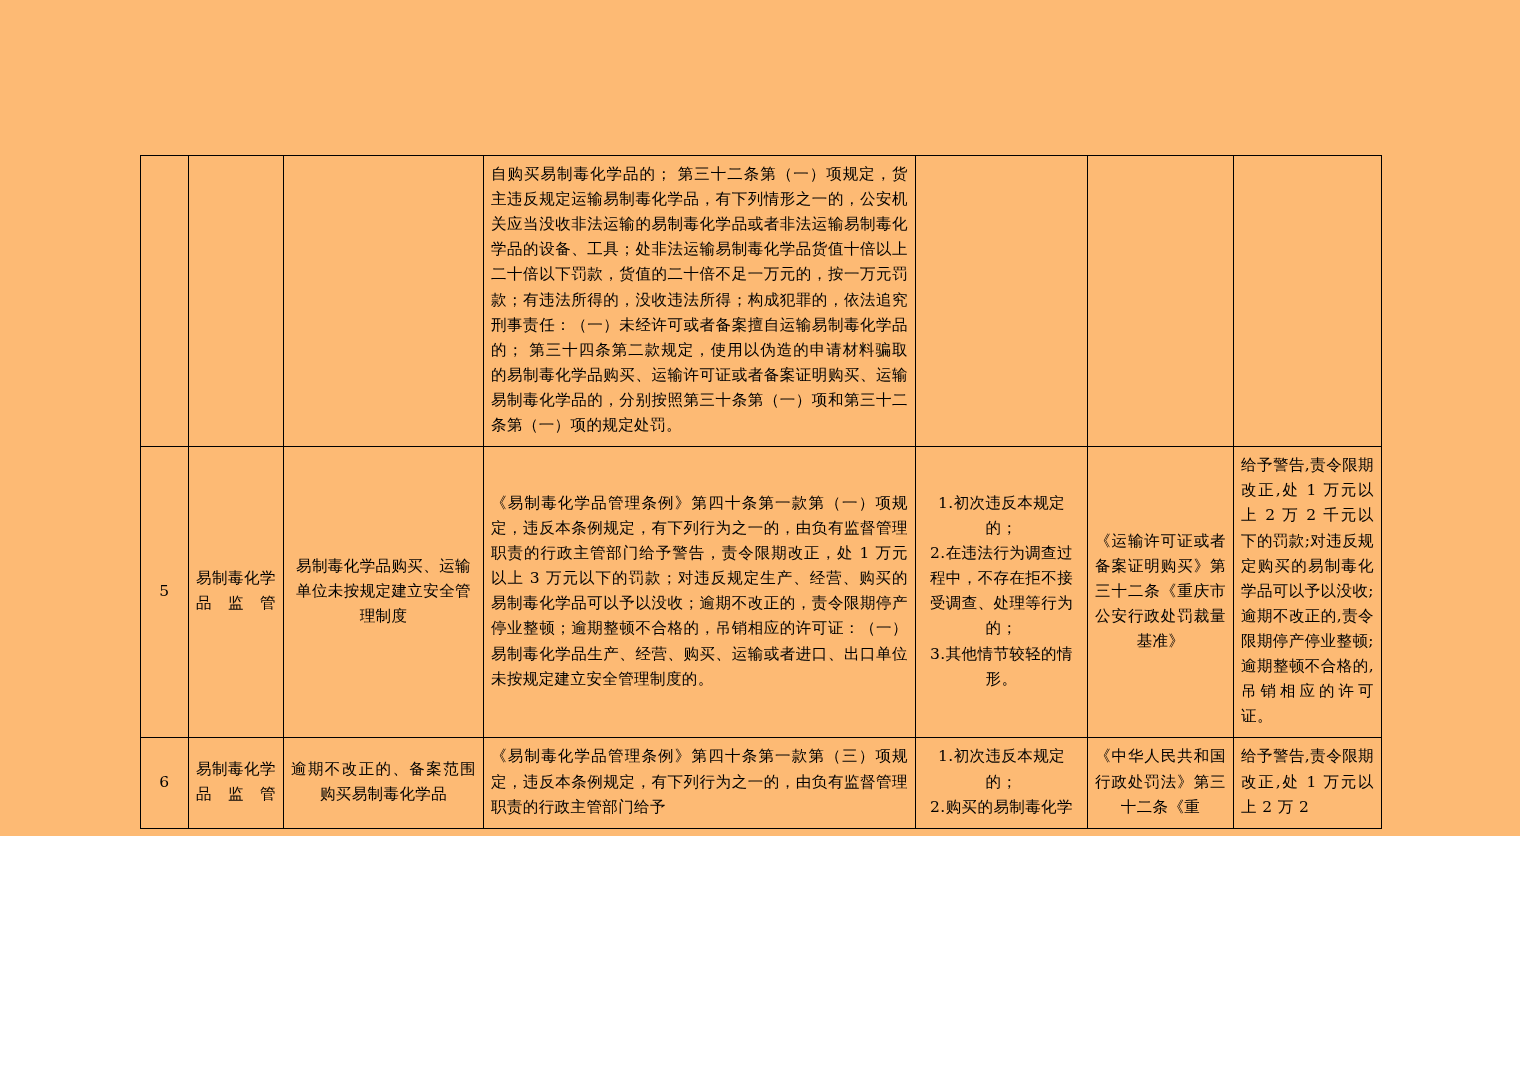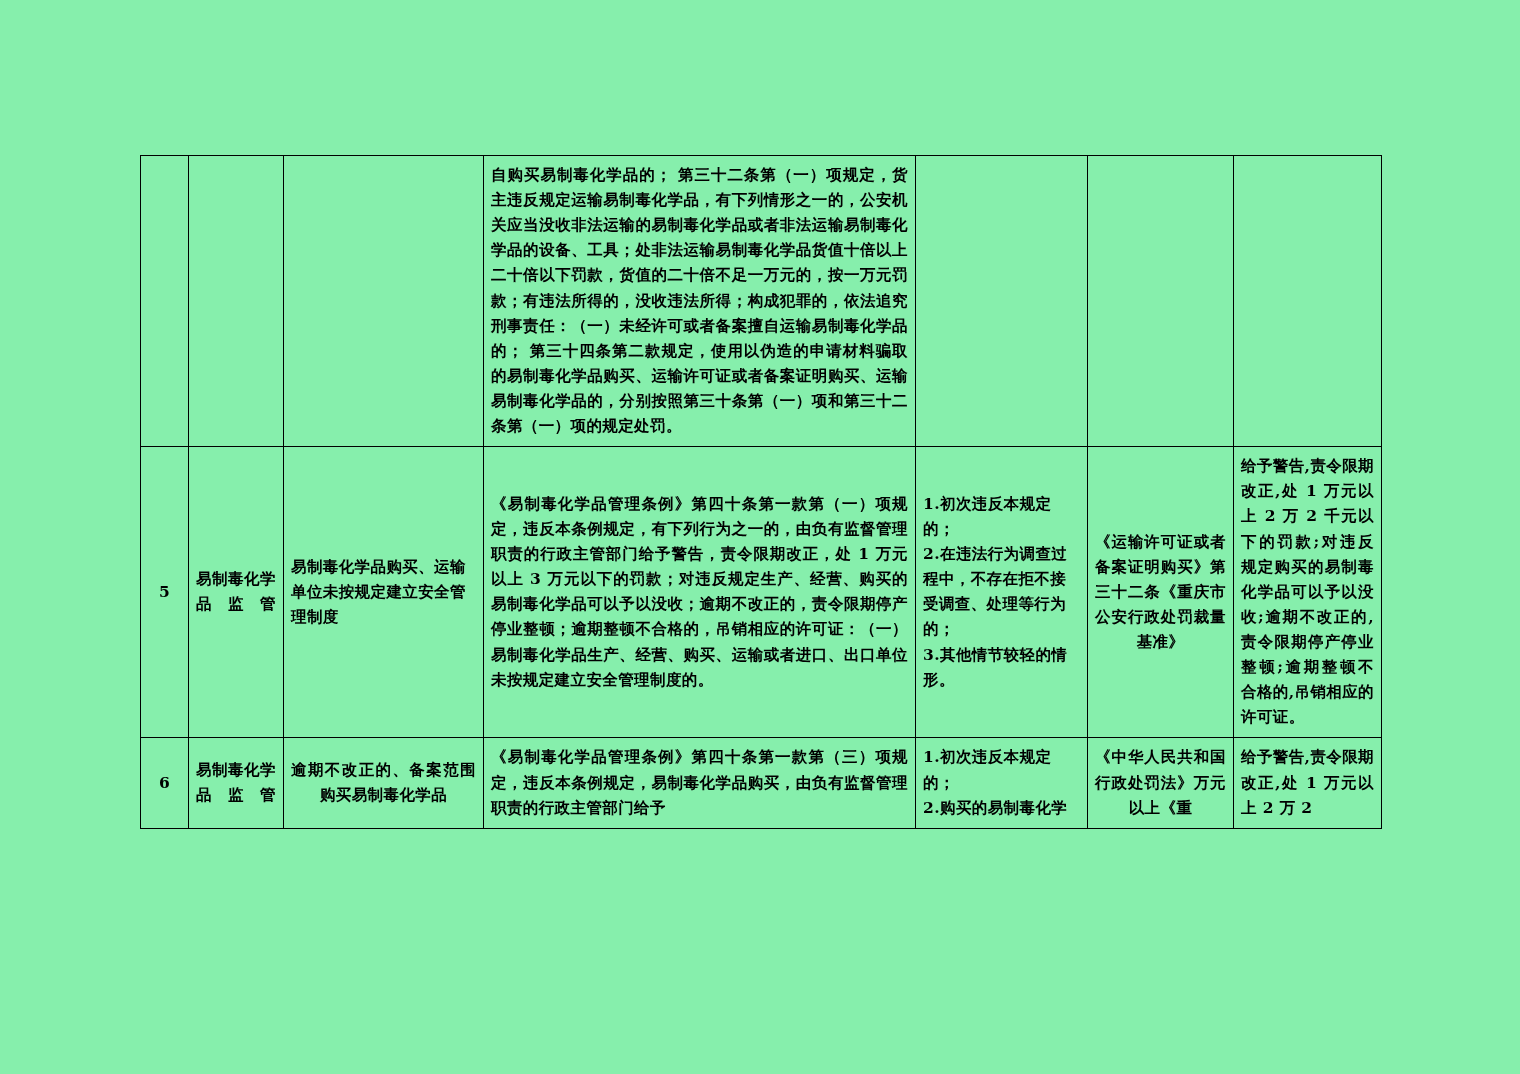--- a/index.html
+++ b/index.html
@@ -10,23 +10,22 @@
   body {
     width: 1520px;
     height: 1074px;
     font-family: "DejaVu Serif", "Liberation Serif", serif;
     color: #000000;
     overflow: hidden;
   }
   .page {
     position: relative;
     width: 1520px;
-    height: 1074px;
-    background: #86efac;
-    font-weight: bold;
+    height: 836px;
+    background: #fdba74;
   }
   .table-wrap {
     position: absolute;
     left: 140px;
     top: 155px;
     width: 1241px;
   }
   table.doc-table {
     border-collapse: collapse;
     table-layout: fixed;
@@ -53,36 +52,36 @@
     text-align: center;
     font-size: 16px;
   }
   .cell-cat {
     text-align: justify;
     text-align-last: justify;
     font-size: 15.5px;
     line-height: 1.75;
   }
   .cell-item {
-    text-align: left;
+    text-align: center;
     font-size: 15.5px;
     line-height: 1.72;
   }
   .cell-item.center-last {
     text-align: justify;
     text-align-last: center;
   }
   .cell-basis {
     text-align: justify;
     text-align-last: left;
     font-size: 15.5px;
     line-height: 1.78;
   }
   .cell-cond {
-    text-align: left;
+    text-align: center;
     font-size: 15.5px;
     line-height: 1.72;
   }
   .cell-law {
     text-align: justify;
     text-align-last: center;
     font-size: 15.5px;
     line-height: 1.72;
   }
   .cell-pen {
@@ -131,21 +130,21 @@
           <td class="cell-item">易制毒化学品购买、运输单位未按规定建立安全管理制度</td>
           <td class="cell-basis">《易制毒化学品管理条例》第四十条第一款第（一）项规定，违反本条例规定，有下列行为之一的，由负有监督管理职责的行政主管部门给予警告，责令限期改正，处 1 万元以上 3 万元以下的罚款；对违反规定生产、经营、购买的易制毒化学品可以予以没收；逾期不改正的，责令限期停产停业整顿；逾期整顿不合格的，吊销相应的许可证：（一）易制毒化学品生产、经营、购买、运输或者进口、出口单位未按规定建立安全管理制度的。</td>
           <td class="cell-cond">1.初次违反本规定的；<br>2.在违法行为调查过程中，不存在拒不接受调查、处理等行为的；<br>3.其他情节较轻的情形。</td>
           <td class="cell-law">《运输许可证或者备案证明购买》第三十二条《重庆市公安行政处罚裁量基准》</td>
           <td class="cell-pen">给予警告,责令限期改正,处 1 万元以上 2 万 2 千元以下的罚款;对违反规定购买的易制毒化学品可以予以没收;逾期不改正的,责令限期停产停业整顿;逾期整顿不合格的,吊销相应的许可证。</td>
         </tr>
         <tr class="row-continued">
           <td class="cell-num v-top clip-bottom">6</td>
           <td class="cell-cat v-top clip-bottom">易制毒化学品监管</td>
           <td class="cell-item center-last v-top clip-bottom">逾期不改正的、备案范围购买易制毒化学品</td>
-          <td class="cell-basis v-top clip-bottom">《易制毒化学品管理条例》第四十条第一款第（三）项规定，违反本条例规定，易制毒化学品购买，由负有监督管理职责的行政主管部门给予</td>
+          <td class="cell-basis v-top clip-bottom">《易制毒化学品管理条例》第四十条第一款第（三）项规定，违反本条例规定，有下列行为之一的，由负有监督管理职责的行政主管部门给予</td>
           <td class="cell-cond v-top clip-bottom">1.初次违反本规定的；<br>2.购买的易制毒化学</td>
-          <td class="cell-law v-top clip-bottom">《中华人民共和国行政处罚法》万元以上《重</td>
+          <td class="cell-law v-top clip-bottom">《中华人民共和国行政处罚法》第三十二条《重</td>
           <td class="cell-pen v-top clip-bottom">给予警告,责令限期改正,处 1 万元以上 2 万 2</td>
         </tr>
       </tbody>
     </table>
   </div>
 </div>
 
 </body></html>

